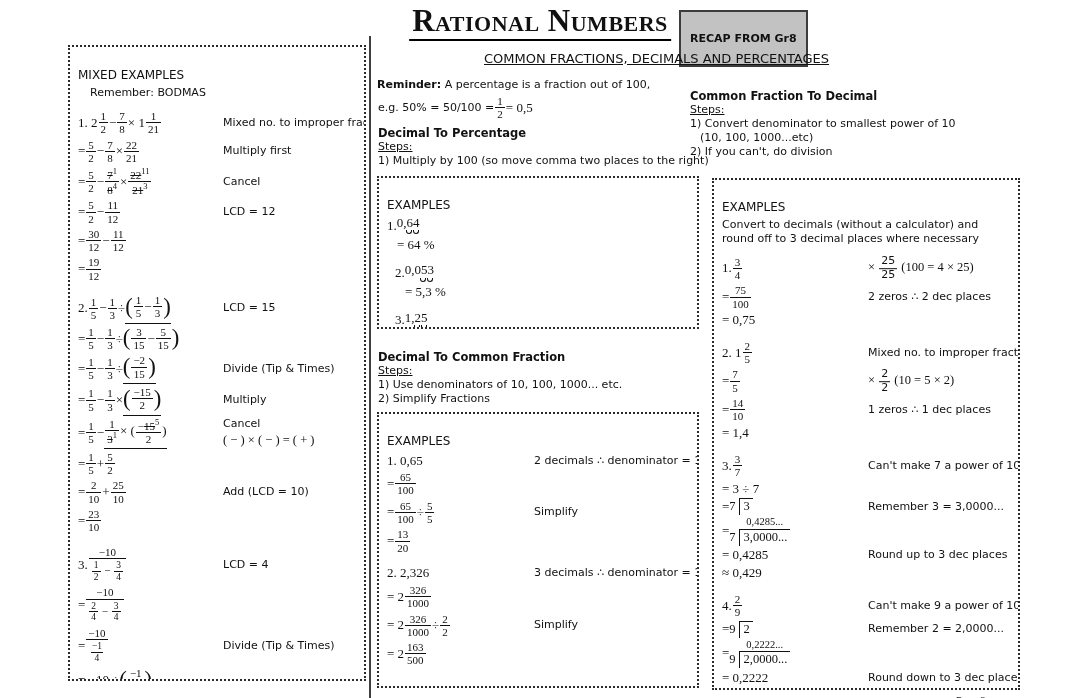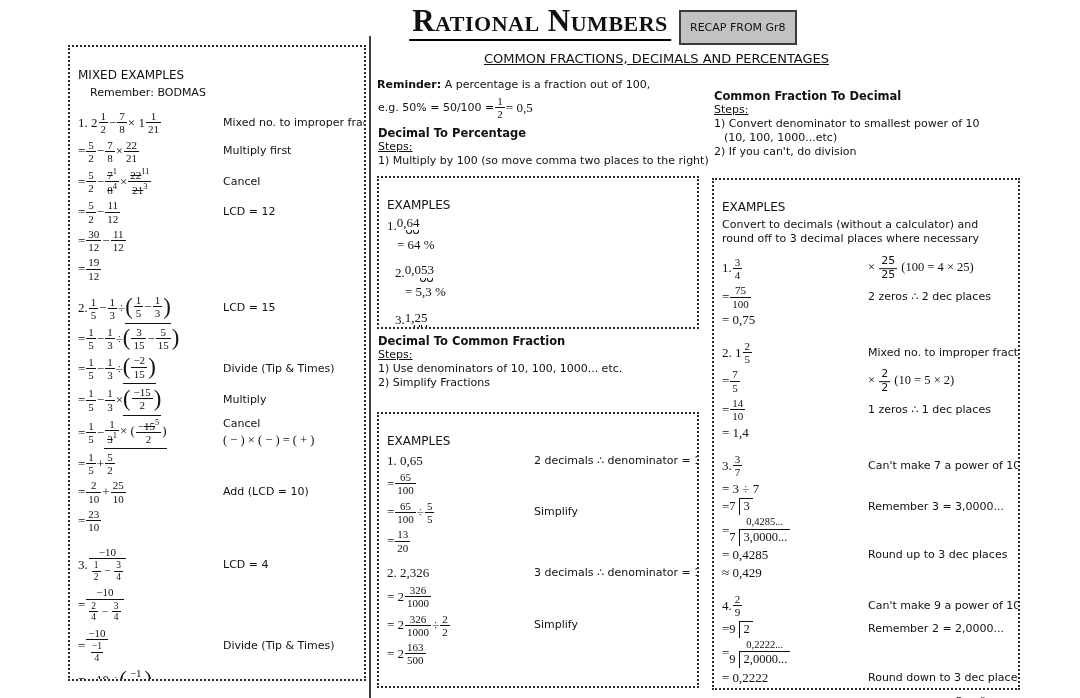--- a/index.html
+++ b/index.html
@@ -12,43 +12,43 @@
   .title-wrap { position:absolute; top:5px; left:540px; transform:translateX(-50%); }
   .page-title {
     font-family:"Liberation Serif", serif; font-variant:small-caps; font-weight:bold;
     font-size:31px; letter-spacing:.5px; line-height:1.05;
     border-bottom:2.5px solid #000; padding:0 3px 1px;
     white-space:nowrap;
   }
   .badge {
     position:absolute; left:679px; top:10px;
     background:#c2c2c2; border:2px solid #3c3c3c;
-    font-weight:normal; font-size:11px; padding:9px 9px; white-space:nowrap;
+    font-weight:bold; font-size:11px; padding:20px 9px; white-space:nowrap;
   }
   .subtitle {
     position:absolute; left:484px; top:51px; font-size:13px; font-weight:normal;
     text-decoration:underline; white-space:nowrap;
   }
   .divider { position:absolute; left:369px; top:36px; width:2px; height:662px; background:#3f3f3f; }
   .pagefoot { position:absolute; left:956px; top:694px; font-size:11px; font-family:"Liberation Serif",serif; }
 
   
   .dotted { border:2px dotted #2a2a2a; position:absolute; overflow:hidden; }
   #leftbox  { left:68px;  top:45px;  width:298px; height:636px; padding:5px 4px 0 8px; }
   #mbox1    { left:377px; top:176px; width:322px; height:153px; padding:4px 8px; }
   #mbox2    { left:377px; top:412px; width:322px; height:276px; padding:4px 8px; }
   #rbox     { left:712px; top:178px; width:308px; height:512px; padding:4px 8px; }
   .boxhead { font-size:12px; font-weight:normal; margin:16px 0 4px; }
   #leftbox .sub { font-size:11px; margin:0 12px 10px; }
   .absblock { position:absolute; font-size:11px; line-height:1.25; }
   #reminder { left:377px; top:78px; width:335px; }
   #egline   { left:378px; top:93px; }
   #dtp      { left:378px; top:126px; }
-  #dtcf     { left:378px; top:334px; }
-  #cftd     { left:714px; top:89px; }
+  #dtcf     { left:378px; top:350px; }
+  #cftd     { left:690px; top:89px; }
   .blockhead { font-size:11.5px; font-weight:bold; }
   .steps-label { text-decoration:underline; }
   .step.ind { padding-left:10px; }
   #rbox .desc { font-size:11px; margin:0 0 8px; line-height:1.3; }
 
   
   .example { margin-bottom:10px; }
   .mrow { position:relative; display:flex; align-items:center; margin:1px 0; min-height:17px; }
   .math { font-family:"Liberation Serif", serif; font-size:13px; white-space:nowrap; display:flex; align-items:center; }
   .note {

